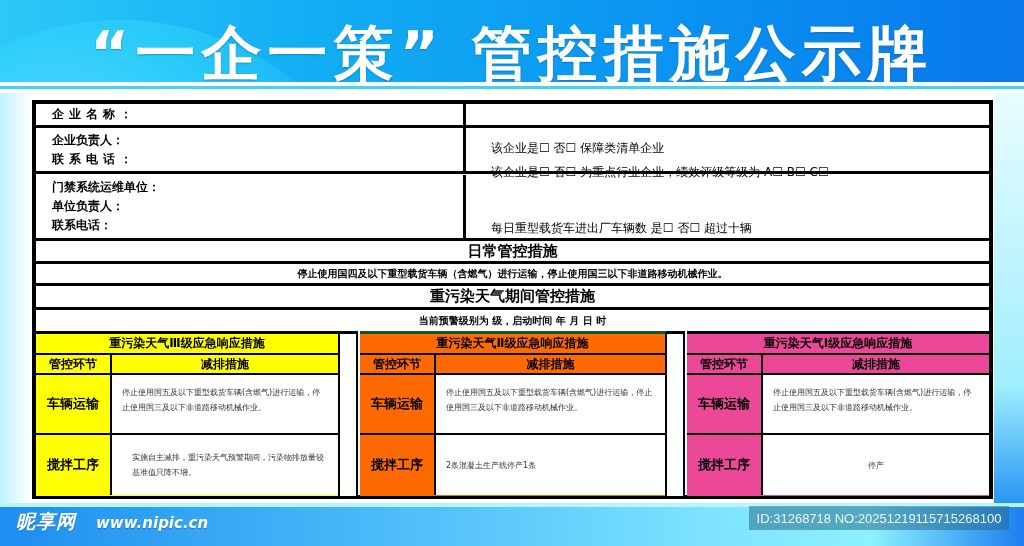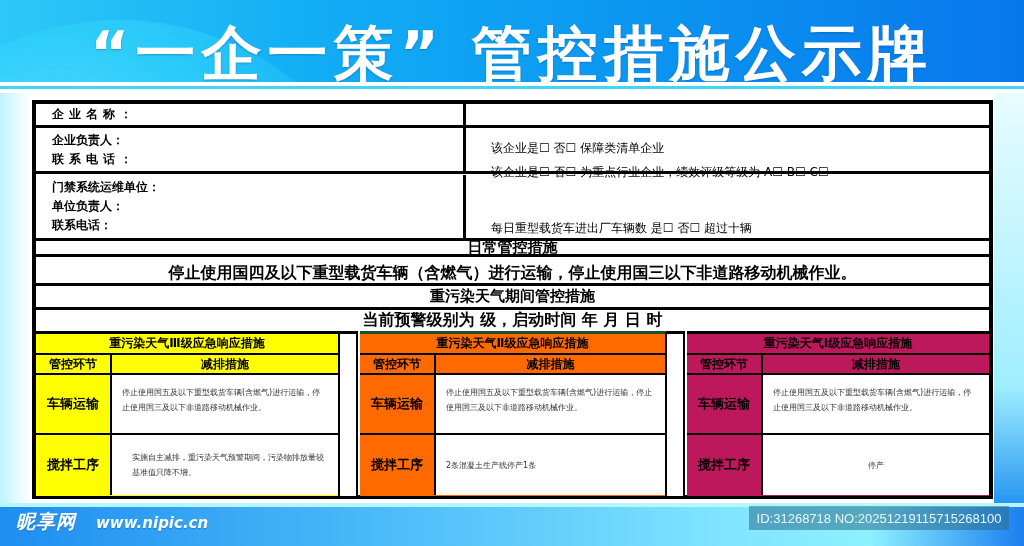--- a/index.html
+++ b/index.html
@@ -69,21 +69,21 @@
     display: flex; align-items: center; margin-top: 44px;
   }
   .cell-left .line { line-height: 19px; }
   .spaced { letter-spacing: 5px; }
   .banner {
     position: absolute; left: 0; width: 953px; text-align: center;
     color: #000; border-bottom: 3px solid #000;
     display: flex; align-items: center; justify-content: center;
   }
   .banner.h { font-weight: bold; font-size: 15px; }
-  .banner.s { font-size: 16px; font-weight: bold; }
+  .banner.s { font-size: 10px; font-weight: bold; }
 
   
   .panel {
     position: absolute; top: 227px; height: 165px;
     border-right: 2px solid #000;
   }
   .panel .ph {
     height: 21px; border-bottom: 2px solid #000;
     text-align: center; font-size: 12px; font-weight: bold;
     display: flex; align-items: center; justify-content: center;
@@ -169,21 +169,21 @@
     <div class="cell-left">
       <div class="line">门禁系统运维单位：</div>
       <div class="line">单位负责人：</div>
       <div class="line">联系电话：</div>
     </div>
     <div class="cell-right">
       <span>每日重型载货车进出厂车辆数 是☐   否☐ 超过十辆</span>
     </div>
   </div>
 
-  <div class="banner h" style="top:137px; height:16px;">日常管控措施</div>
+  <div class="banner h" style="top:137px; height:23px;">日常管控措施</div>
   <div class="banner s" style="top:160px; height:22px;">停止使用国四及以下重型载货车辆（含燃气）进行运输，停止使用国三以下非道路移动机械作业。</div>
   <div class="banner h" style="top:182px; height:24px;">重污染天气期间管控措施</div>
   <div class="banner s" style="top:206px; height:21px; border-bottom:none;">当前预警级别为     级，启动时间       年      月      日      时</div>
 
   <div class="panel" style="left:0; width:304px; background:#ffff00; border-top:3px solid #000;">
     <div class="ph">重污染天气Ⅲ级应急响应措施</div>
     <div class="colh">
       <div class="c1">管控环节</div>
       <div class="c2">减排措施</div>
     </div>
@@ -208,21 +208,21 @@
       <div class="lab">车辆运输</div>
       <div class="txt">停止使用国五及以下重型载货车辆(含燃气)进行运输，停止使用国三及以下非道路移动机械作业。</div>
     </div>
     <div class="r r2">
       <div class="lab">搅拌工序</div>
       <div class="txt">2条混凝土生产线停产1条</div>
     </div>
   </div>
   <div class="gap" style="left:631px; border-top:3px solid #000;"></div>
 
-  <div class="panel" style="left:651px; width:302px; background:#be185d; border-top:3px solid #000; border-right:none;">
+  <div class="panel" style="left:651px; width:302px; background:#ec4899; border-top:3px solid #000; border-right:none;">
     <div class="ph">重污染天气Ⅰ级应急响应措施</div>
     <div class="colh">
       <div class="c1">管控环节</div>
       <div class="c2">减排措施</div>
     </div>
     <div class="r r1">
       <div class="lab">车辆运输</div>
       <div class="txt">停止使用国五及以下重型载货车辆(含燃气)进行运输，停止使用国三及以下非道路移动机械作业。</div>
     </div>
     <div class="r r2">

